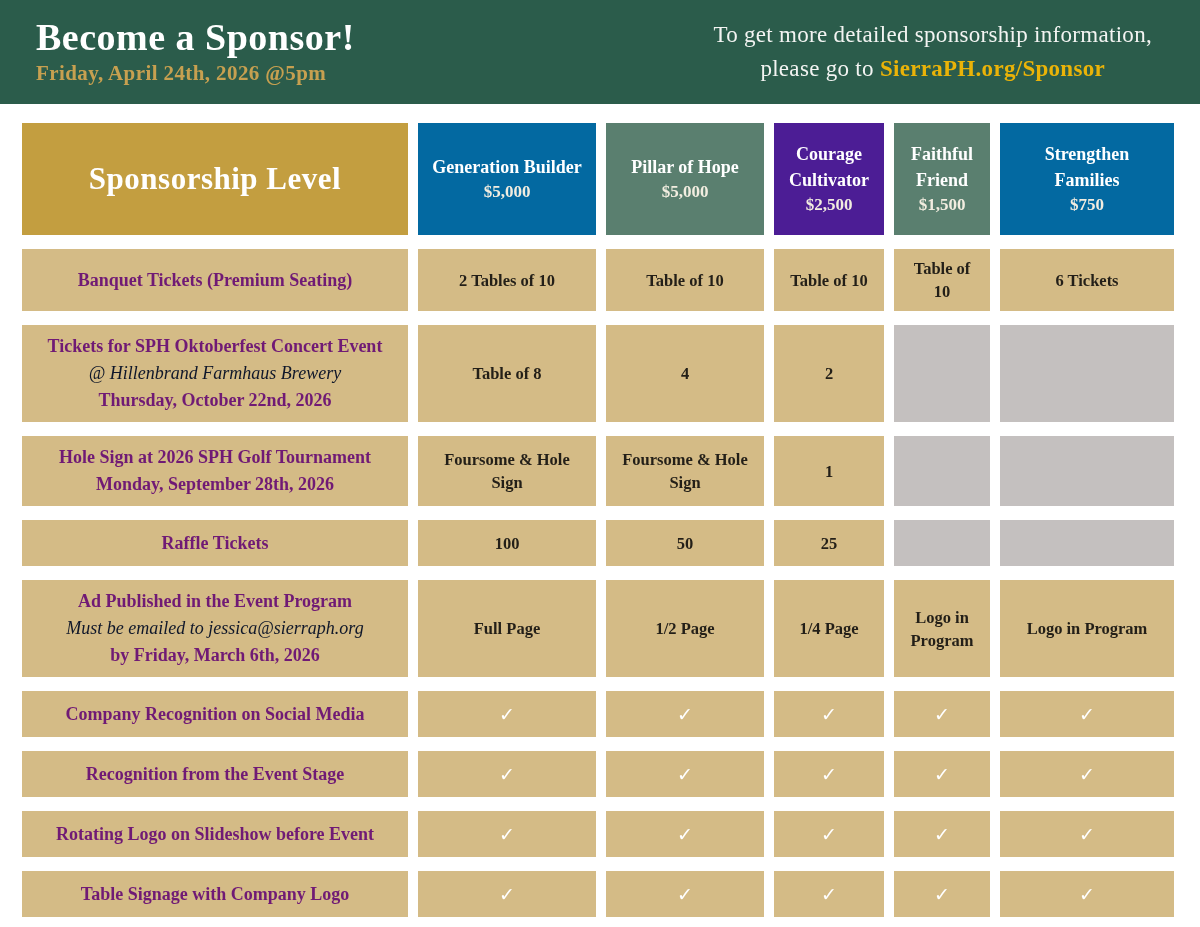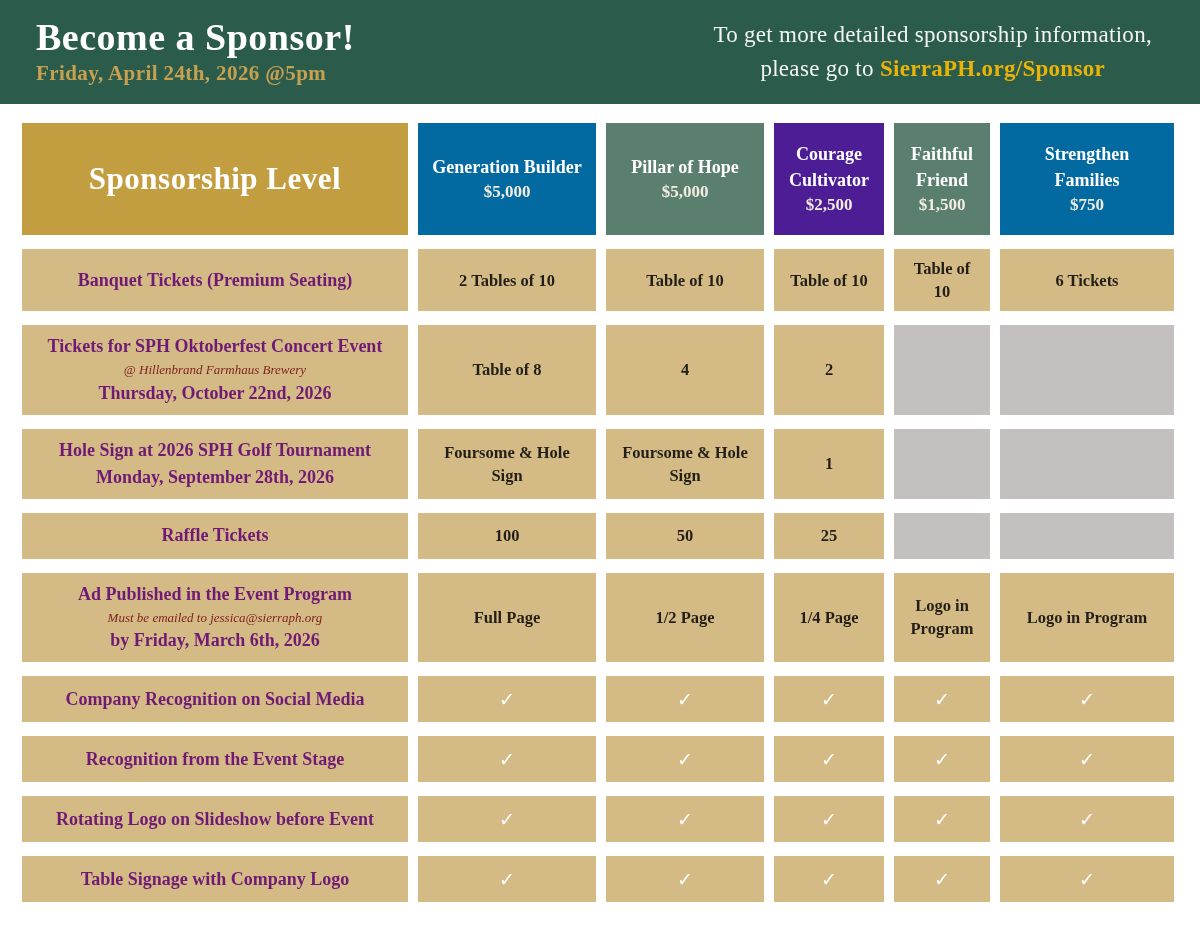--- a/index.html
+++ b/index.html
@@ -36,21 +36,21 @@
   .head.gold  { background: #4c1d95; }
   .head.green { background: #0369a1; }
   .head.sage  { background: #5A7F6F; }
   .head .col-name  { color: #ffffff; font-size: 18px; font-weight: 600; line-height: 1.45; }
   .head .col-price { color: #f2ede0; font-size: 17px; font-weight: 600; line-height: 1.45; }
 
   .tan   { background: #D4BB86; }
   .empty { background: #C4C0BF; }
 
   .row-label .line        { font-size: 18px; font-weight: 700; line-height: 1.5; color: #701a75; }
-  .row-label .line.italic { font-style: italic; font-weight: 400; font-size: 13px; color: #7f1d1d; }
+  .row-label .line.italic { font-style: italic; font-weight: 400; font-size: 18px; color: #0f172a; }
   .value { font-size: 16.5px; font-weight: 700; color: #231f18; line-height: 1.4; }
   .check { color: #ffffff; font-size: 19px; font-weight: 400; }
 </style>
 </head>
 <body>
 
 <div class="banner">
   <div class="banner-left">
     <div class="page-title">Become a Sponsor!</div>
     <div class="event-date">Friday, April 24th, 2026 @5pm</div>

